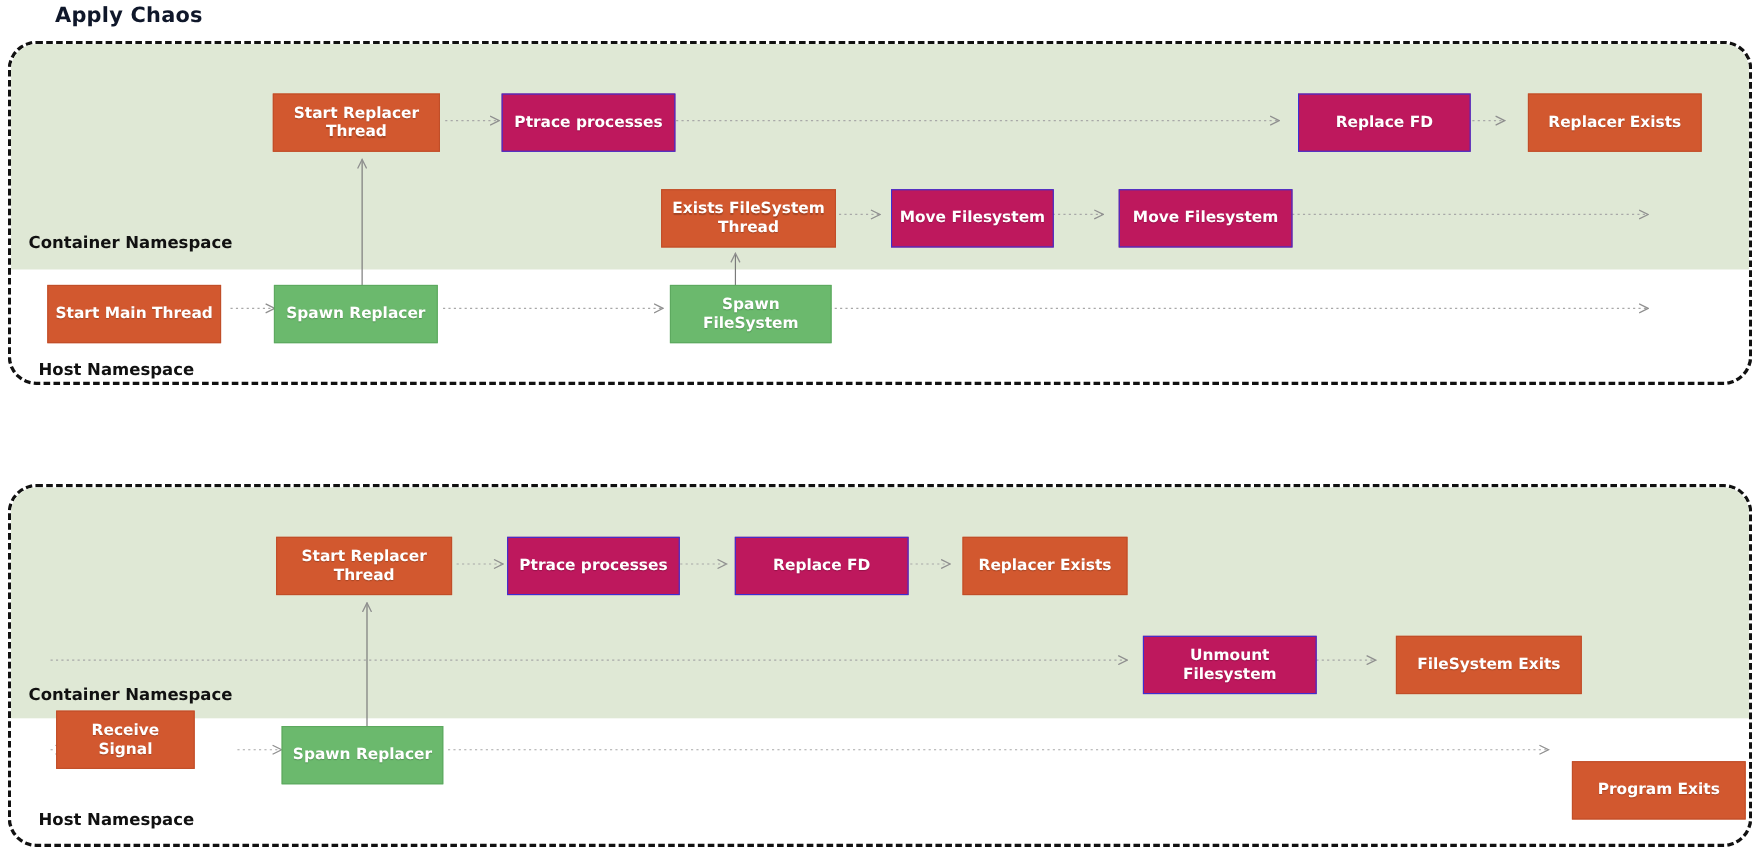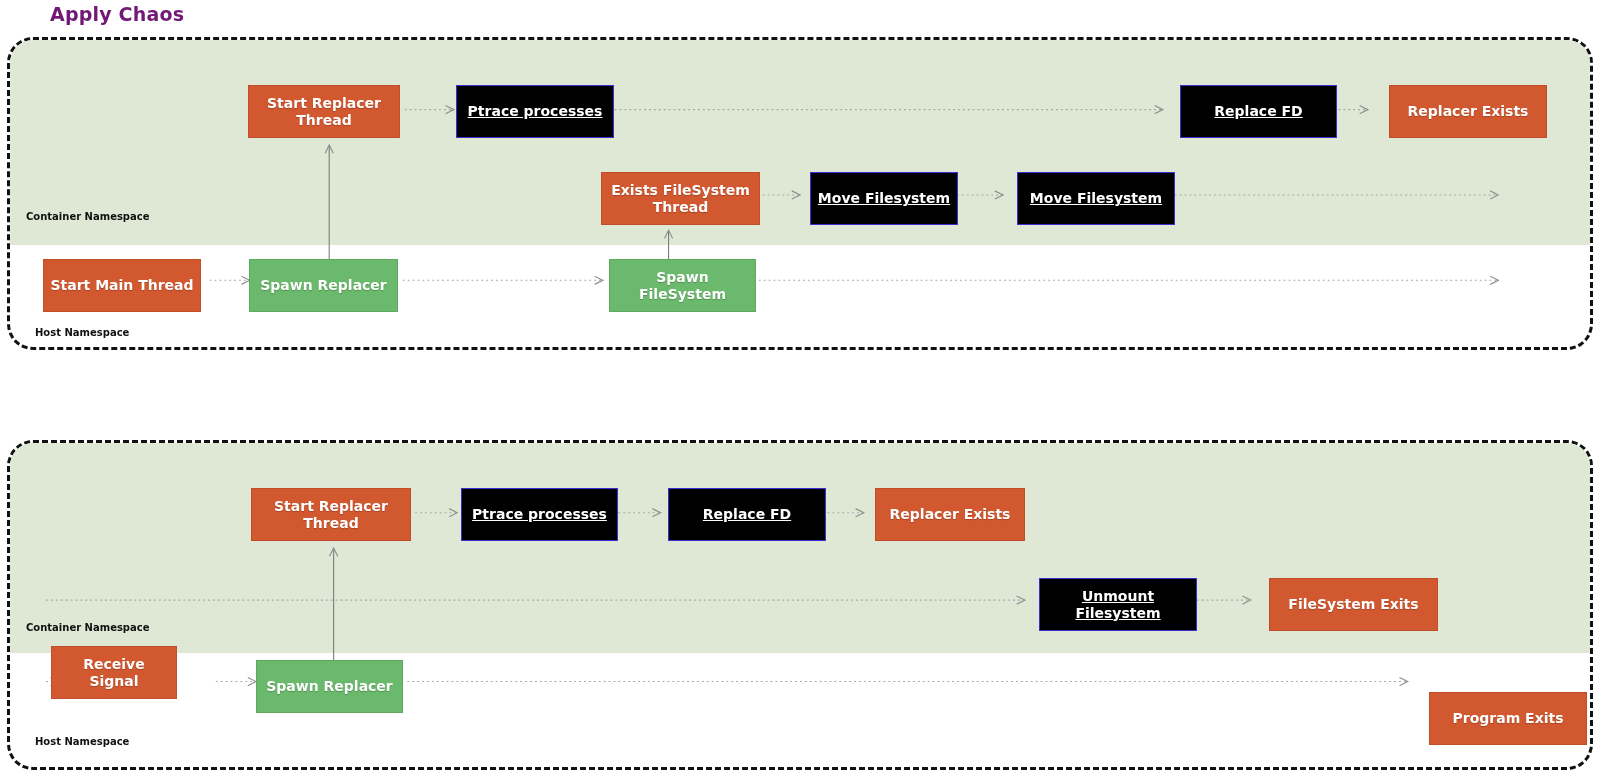--- a/index.html
+++ b/index.html
@@ -2,54 +2,54 @@
 <html><head>
 <meta charset="utf-8">
 <style>
   html,body{margin:0;padding:0;background:#ffffff;}
   body{width:1600px;height:778px;position:relative;overflow:hidden;
        font-family:"DejaVu Sans","Liberation Sans",sans-serif;}
 
   
   .diagram-title{
     position:absolute;left:50px;top:3px;
-    font-size:19px;font-weight:bold;color:#701a75;letter-spacing:.2px;
+    font-size:19px;font-weight:bold;color:#0f172a;letter-spacing:.2px;
     white-space:nowrap;
   }
 
   
   .frame{
     position:absolute;
     border:3px dashed #111111;
     border-radius:26px;
     box-sizing:border-box;
     background:#ffffff;
     overflow:hidden;
   }
   
   .container-band{
     position:absolute;left:0;right:0;top:0;
     background:#dfe8d5;
   }
   .ns-label{
     position:absolute;
-    font-size:10px;font-weight:bold;color:#111111;white-space:nowrap;
+    font-size:15px;font-weight:bold;color:#111111;white-space:nowrap;
   }
 
   
   .node{
     position:absolute;box-sizing:border-box;
     display:flex;align-items:center;justify-content:center;text-align:center;
     color:#ffffff;font-weight:bold;font-size:14px;line-height:1.15;
     padding:2px 6px;
     border:1px solid rgba(0,0,0,.20);
     text-shadow:0 1px 1px rgba(0,0,0,.22);
   }
   .node.orange{background:#d2582f;border-color:#c04e28;}
-  .node.blue  {background:#000000;border-color:#3b2fd4;text-decoration:underline;}
+  .node.blue  {background:#be185d;border-color:#3b2fd4;}
   .node.green {background:#6bb96d;border-color:#5da95f;}
 
   
   .edge-layer{position:absolute;left:0;top:0;width:100%;height:100%;
               pointer-events:none;}
 </style>
 </head>
 <body>
 
 <div class="diagram-title">Apply Chaos</div>

